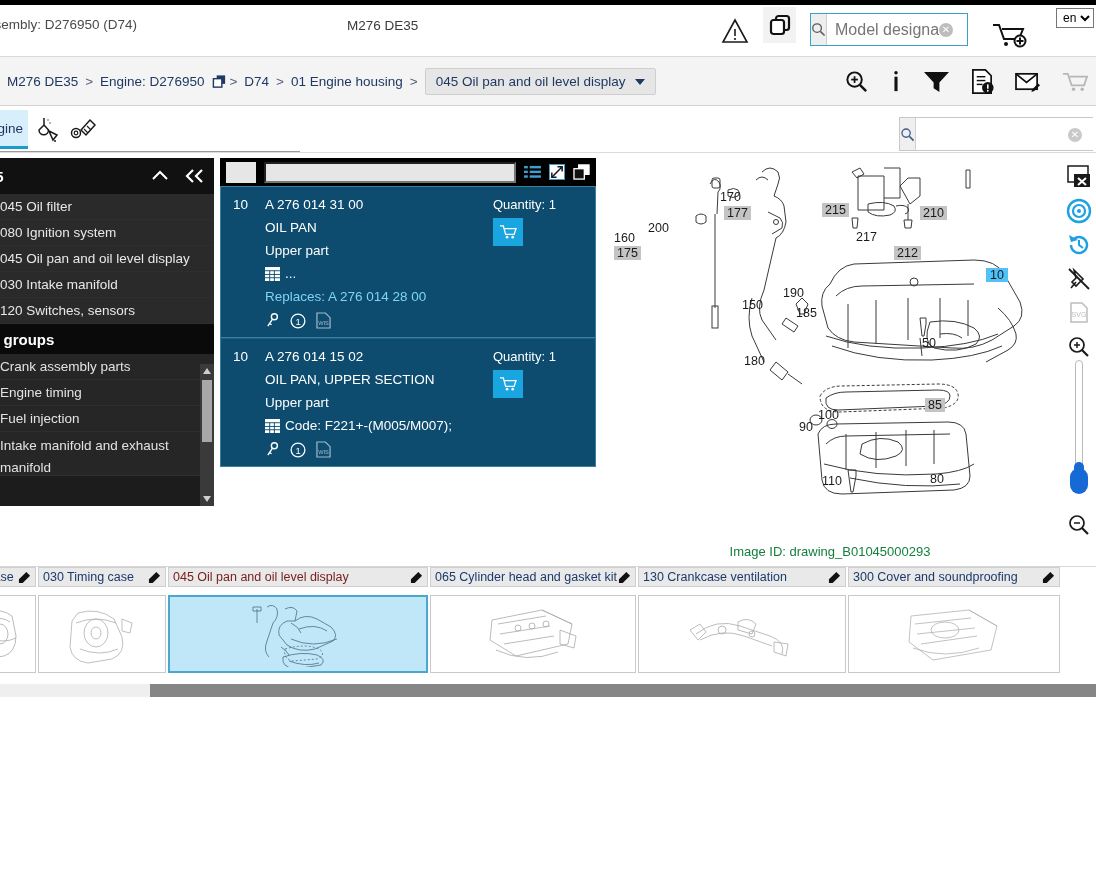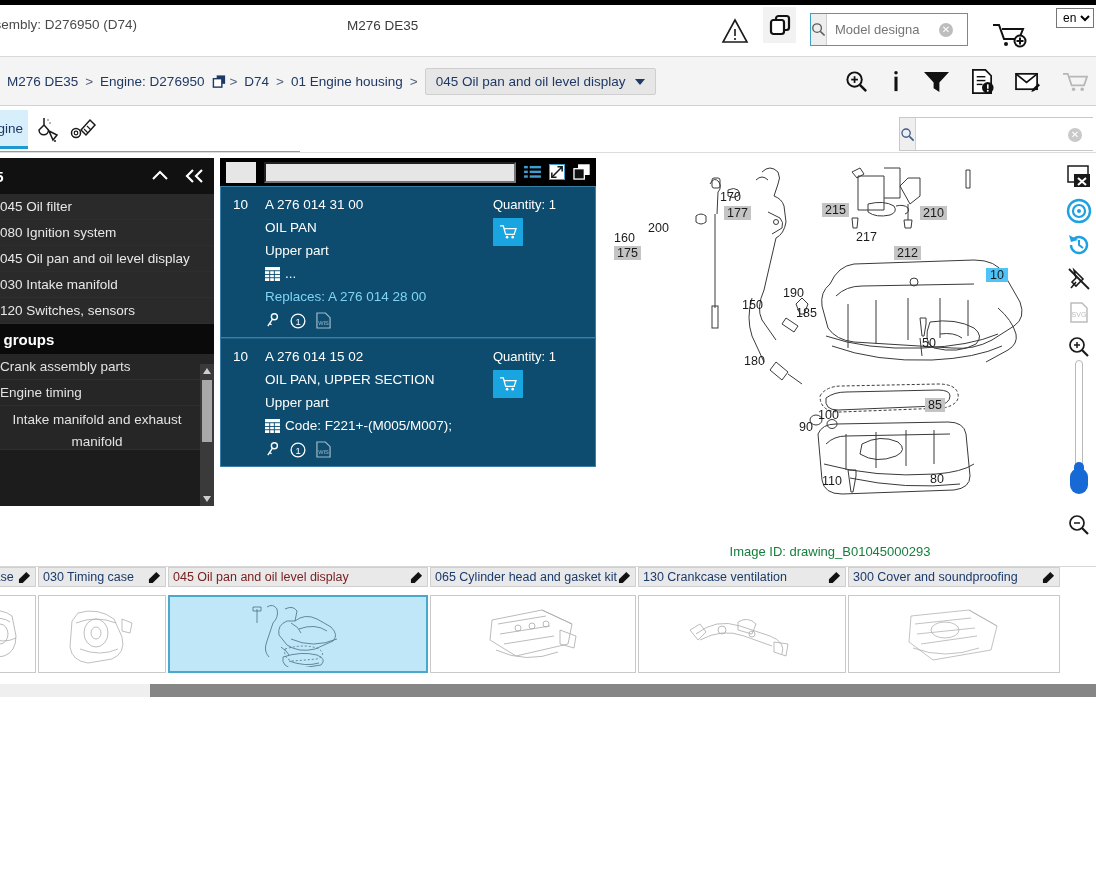--- a/index.html
+++ b/index.html
@@ -30,21 +30,21 @@
   }
   .top-search {
     position:absolute; left:810px; top:13px; width:158px; height:33px;
     border:1px solid #3aa0c8; display:flex; background:#fff;
   }
   .top-search-btn {
     width:32px; height:31px; background:#eeeeee; border-right:1px solid #cfcfcf;
     display:flex; align-items:center; justify-content:center; cursor:pointer;
   }
   .top-search-input {
-    flex:1; border:none; outline:none; font-size:13px; color:#be185d;
+    flex:1; border:none; outline:none; font-size:16px; color:#be185d;
     padding-left:8px; font-family:"Liberation Sans", sans-serif; background:transparent;
   }
   .top-search-clear {
     position:absolute; right:14px; top:9px; width:14px; height:14px; border-radius:50%;
     background:#bdbdbd; color:#fff; font-size:10px; line-height:14px; text-align:center; cursor:pointer;
   }
   .cart-top { position:absolute; left:990px; top:20px; width:38px; height:30px; cursor:pointer; }
   .lang-select {
     position:absolute; left:1056px; top:8px; width:38px; height:20px;
     border:1px solid #767676; background:#fff; font-size:12px;
@@ -108,21 +108,21 @@
     background:#2a2a2a; cursor:pointer;
   }
   .sb-sub { height:30px; background:#0a0a0a; display:flex; align-items:center; }
   .sb-sub-title { position:absolute; left:-14px; font-size:15px; font-weight:bold; color:#fff; white-space:nowrap; }
   .sb-group {
     height:26px; display:flex; align-items:center;
     font-size:13.5px; color:#e2e2e2; border-bottom:1px solid #2e2e2e;
     background:#262626; cursor:pointer; position:relative; padding-right:20px;
   }
   .sb-group.sel { color:#2aa8e0; }
-  .sb-group.two { height:44px; align-items:flex-start; padding-top:3px; line-height:22px;text-align:center; }
+  .sb-group.two { height:44px; align-items:flex-start; padding-top:3px; line-height:22px; }
   .sb-scroll {
     position:absolute; right:0; top:206px; width:14px; height:142px; background:#3a3a3a;
   }
   .sb-scroll-up, .sb-scroll-dn { height:14px; display:flex; align-items:center; justify-content:center; }
   .sb-scroll-thumb { position:absolute; top:16px; left:2px; width:10px; height:62px; background:#a8a8a8; }
 
   
   .parts { position:absolute; left:220px; top:158px; width:376px; height:325px; }
   .parts-head { height:28px; background:#000; display:flex; align-items:center; padding:0 6px; gap:8px; }
   .parts-head-box { width:30px; height:21px; background:#e6e6e6; }
@@ -394,20 +394,23 @@
 
     <div class="sb-sub">
       <span class="sb-sub-title">in groups</span>
     </div>
 
     <div class="sb-group">
       <span>Crank assembly parts</span>
     </div>
     <div class="sb-group">
       <span>Engine timing</span>
+    </div>
+    <div class="sb-group">
+      <span>Fuel injection</span>
     </div>
     <div class="sb-group two">
       <span>Intake manifold and exhaust manifold</span>
     </div>
 
     <div class="sb-scroll">
       <div class="sb-scroll-up">
         <svg width="10" height="8" viewBox="0 0 10 8">
             <path d="M5 1 L9 7 H1 Z" fill="#cfcfcf"></path>
           </svg>

